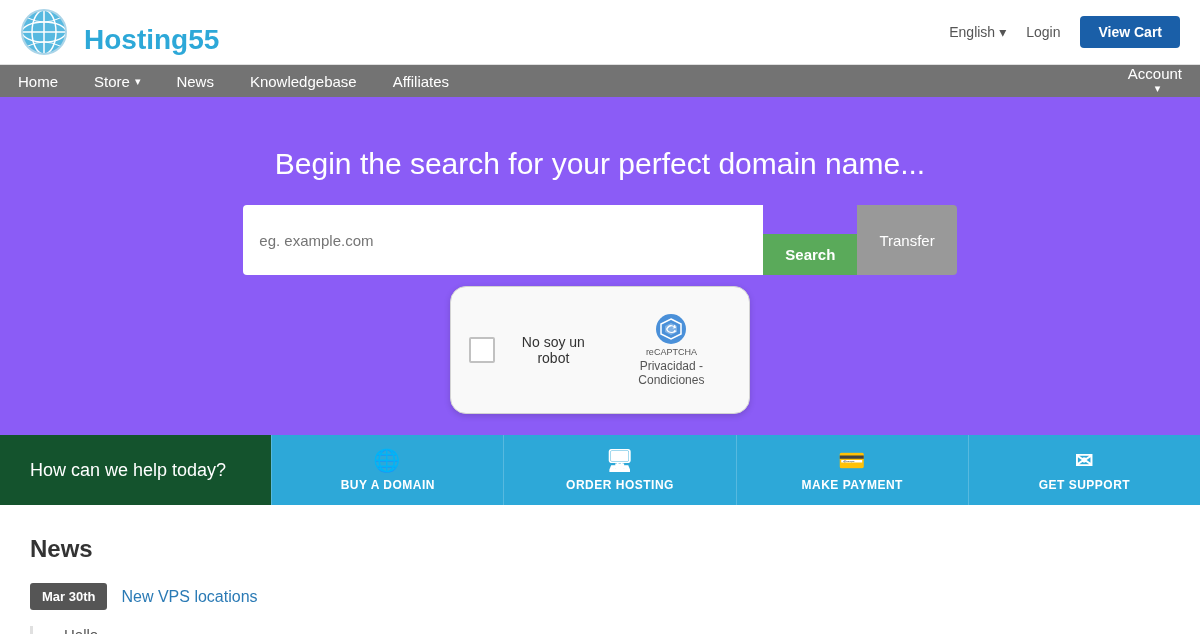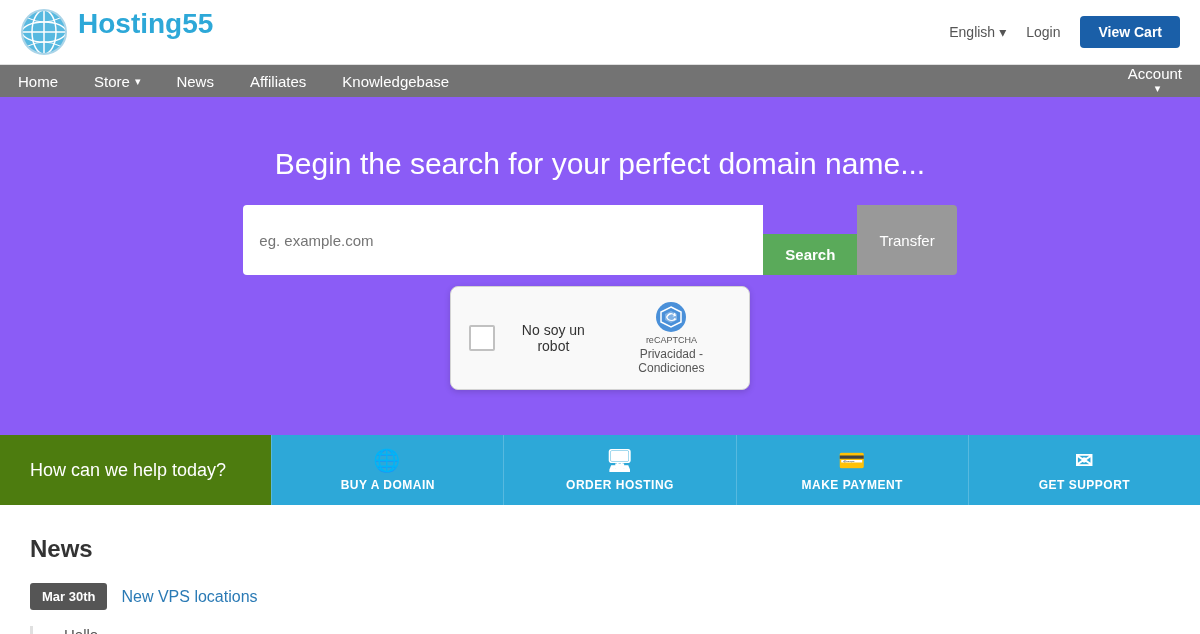--- a/index.html
+++ b/index.html
@@ -10,22 +10,22 @@
       background: #fff;
       border-bottom: 1px solid #e0e0e0;
       display: flex;
       align-items: center;
       justify-content: space-between;
       padding: 0 20px;
       height: 65px;
     }
     .logo-area {
       display: flex;
-      align-items: flex-start;
-      gap: 10px;
+      align-items: flex-end;
+      gap: 16px;
     }
     .logo-globe {
       width: 48px;
       height: 48px;
     }
     .logo-text {
       font-size: 28px;
       font-weight: bold;
       color: #1a3a5c;
     }
@@ -136,22 +136,22 @@
     }
 
     
     .captcha-box {
       position: absolute;
       left: 50%;
       transform: translateX(-50%);
       top: calc(50% + 20px);
       background: #f9f9f9;
       border: 1px solid #d3d3d3;
-      border-radius: 8px;
-      padding: 14px 18px;
+      border-radius: 16px;
+      padding: 26px 18px;
       display: flex;
       align-items: center;
       gap: 14px;
       width: 300px;
       box-shadow: 0 2px 6px rgba(0,0,0,0.15);
       z-index: 10;
     }
     .captcha-checkbox {
       width: 26px;
       height: 26px;
@@ -181,21 +181,21 @@
     }
 
     
     .action-bar {
       background: #2da8d8;
       display: flex;
       align-items: stretch;
       height: 70px;
     }
     .help-text {
-      background: #4d7c0f;
+      background: #14532d;
       color: #fff;
       font-size: 18px;
       display: flex;
       align-items: center;
       padding: 12px 30px;
       flex: 1;
       max-width: 420px;
     }
     .action-item {
       display: flex;
@@ -292,22 +292,22 @@
   </div>
 </div>
 
 <nav class="nav-bar">
   <a class="nav-item">Home</a>
   <a class="nav-item">
     <span>Store</span>
     <span class="chevron">▾</span>
   </a>
   <a class="nav-item">News</a>
+  <a class="nav-item">Knowledgebase</a>
   <a class="nav-item">Affiliates</a>
-  <a class="nav-item">Knowledgebase</a>
   <a class="nav-item nav-right">
     <span>Account</span>
     <span class="chevron">▾</span>
   </a>
 </nav>
 
 <div class="hero">
   <div class="hero-content">
     <h1>Begin the search for your perfect domain name...</h1>
     <div class="search-row">

